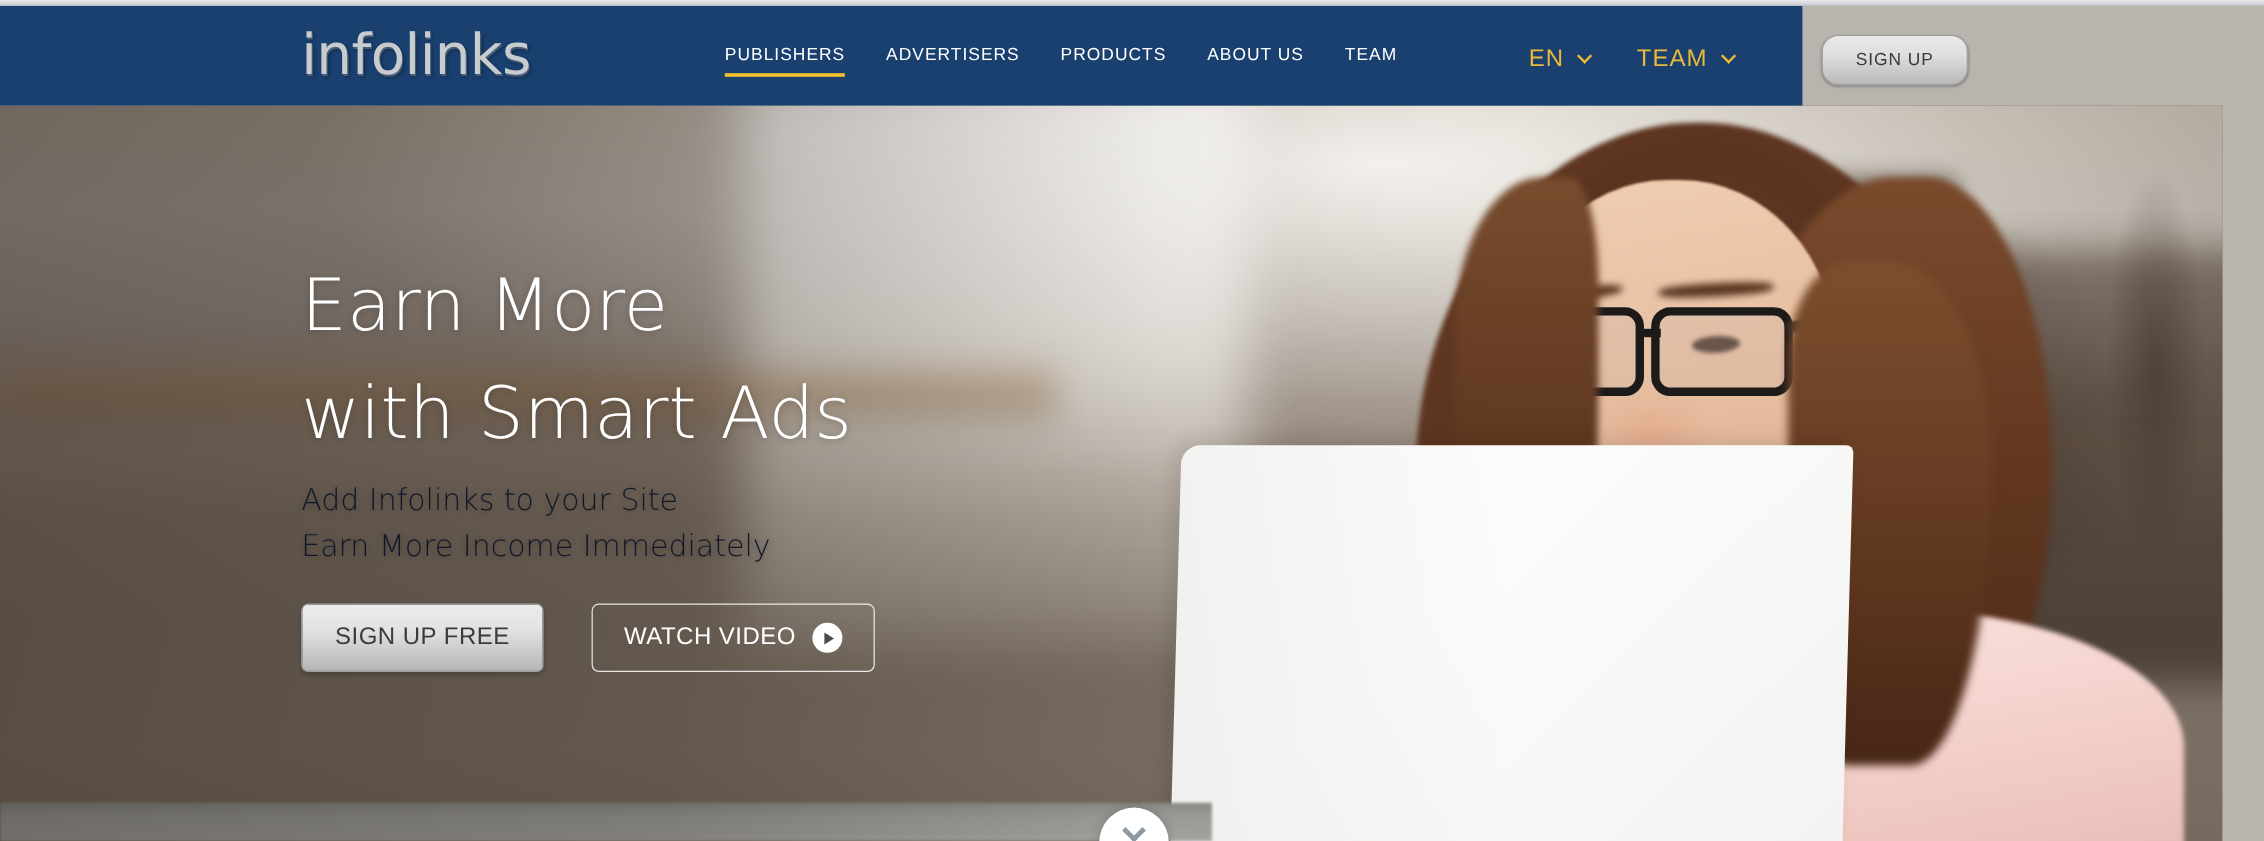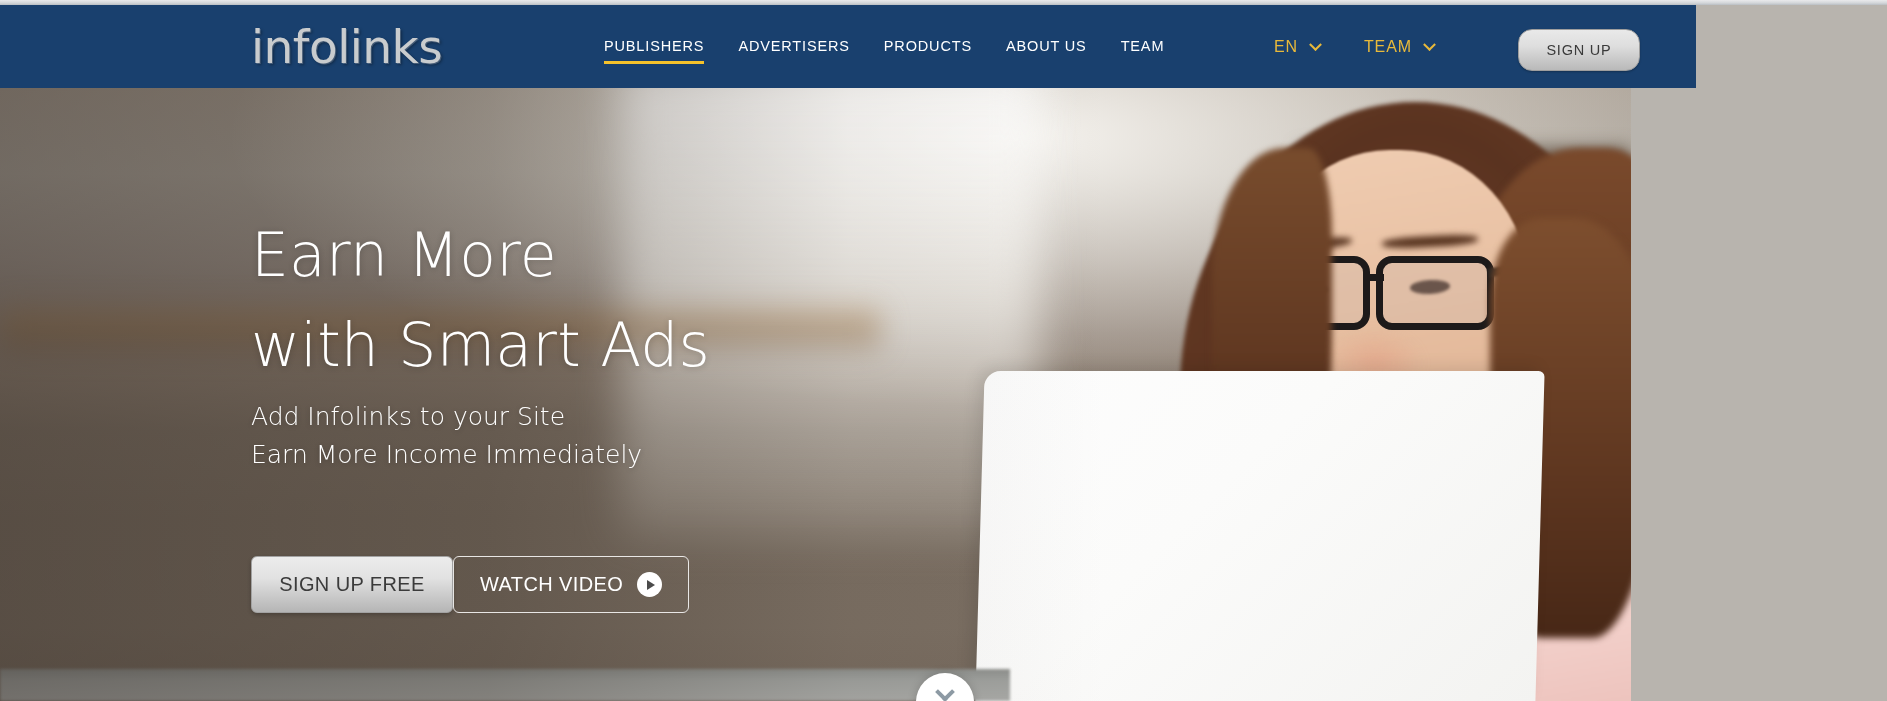--- a/index.html
+++ b/index.html
@@ -12,21 +12,21 @@
 
   
   .top-sliver{
     position:absolute; top:0; left:0; width:1887px; height:5px;
     background:linear-gradient(180deg,#e9eaec 0%, #d3d6d9 60%, #b9bec3 100%);
     z-index:40;
   }
 
   
   .header{
-    position:absolute; top:5px; left:0; width:1696px; height:83px;
+    position:absolute; top:5px; left:0; width:1502px; height:83px;
     background:#19406e;
     z-index:30;
   }
   .header-inner{
     position:relative; width:1887px; height:83px;
   }
 
   
   .logo{
     position:absolute; left:251px; top:17px;
@@ -57,21 +57,21 @@
   .nav-item:last-child{ margin-right:0; }
   .nav-item.active:after{
     content:"";
     position:absolute; left:0; right:0; bottom:0;
     height:3px; background:#f5c22b;
   }
 
   
   .lang, .login{
     position:absolute; top:33px;
-    color:#e8b93a; font-size:16px; letter-spacing:.85px;
+    color:#e8b93a; font-size:20px; letter-spacing:.85px;
     display:flex; align-items:center; gap:13px;
     cursor:pointer; white-space:nowrap;
   }
   .lang{ left:1274px; }
   .login{ left:1364px; }
   .chev{
     display:inline-block; width:9px; height:9px;
     border-right:2px solid #e8b93a;
     border-bottom:2px solid #e8b93a;
     transform:rotate(45deg) translate(-2px,-2px);
@@ -85,21 +85,21 @@
     border:1px solid #9e9e9e;
     color:#3a3a3a;
     font-size:14.5px; letter-spacing:.8px;
     display:flex; align-items:center; justify-content:center;
     cursor:pointer;
     box-shadow:0 1px 2px rgba(0,0,0,.25);
   }
 
   
   .hero{
-    position:absolute; top:88px; left:0; width:1631px; height:613px;
+    position:absolute; top:88px; left:0; width:1852px; height:613px;
     overflow:hidden;
     background:#8d8781;
   }
 
   
   .bg-room{
     position:absolute; inset:0;
     background:
       
       radial-gradient(closest-side at 86% 44%, rgba(58,44,34,.55) 0%, rgba(58,44,34,0) 72%),
@@ -274,29 +274,29 @@
     color:#ffffff;
     font-size:60px;
     font-weight:300;
     line-height:78px;
     letter-spacing:.2px;
     font-family:"DejaVu Sans", sans-serif;
     text-shadow:0 1px 6px rgba(0,0,0,.22);
   }
   .hero-copy .headline{ margin-top:128px; }
   .subline{
-    color:#ffffff;
+    color:#0f172a;
     font-size:25px;
     font-weight:300;
     line-height:38px;
     margin-top:14px;
     font-family:"DejaVu Sans", sans-serif;
     text-shadow:0 1px 5px rgba(0,0,0,.25);
   }
-  .cta-row{ display:flex; align-items:center; margin-top:82px; }
+  .cta-row{ display:flex; align-items:center; gap:40px; margin-top:29px; }
   .btn-primary{
     width:202px; height:57px;
     border-radius:6px;
     background:linear-gradient(180deg,#ececec 0%, #e2e2e2 38%, #b5b5b5 100%);
     border:1px solid #a2a2a2;
     color:#3b3b3b;
     font-size:20px; letter-spacing:.4px;
     display:flex; align-items:center; justify-content:center;
     cursor:pointer;
     box-shadow:0 2px 4px rgba(0,0,0,.22);

